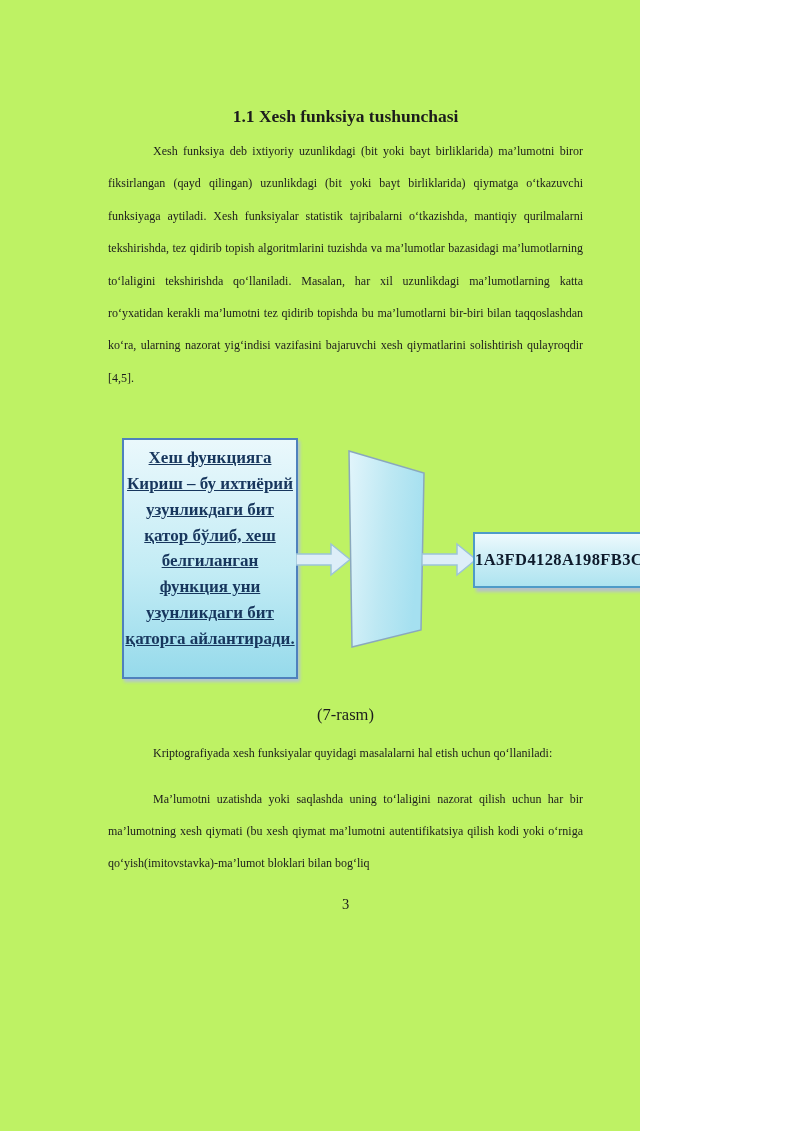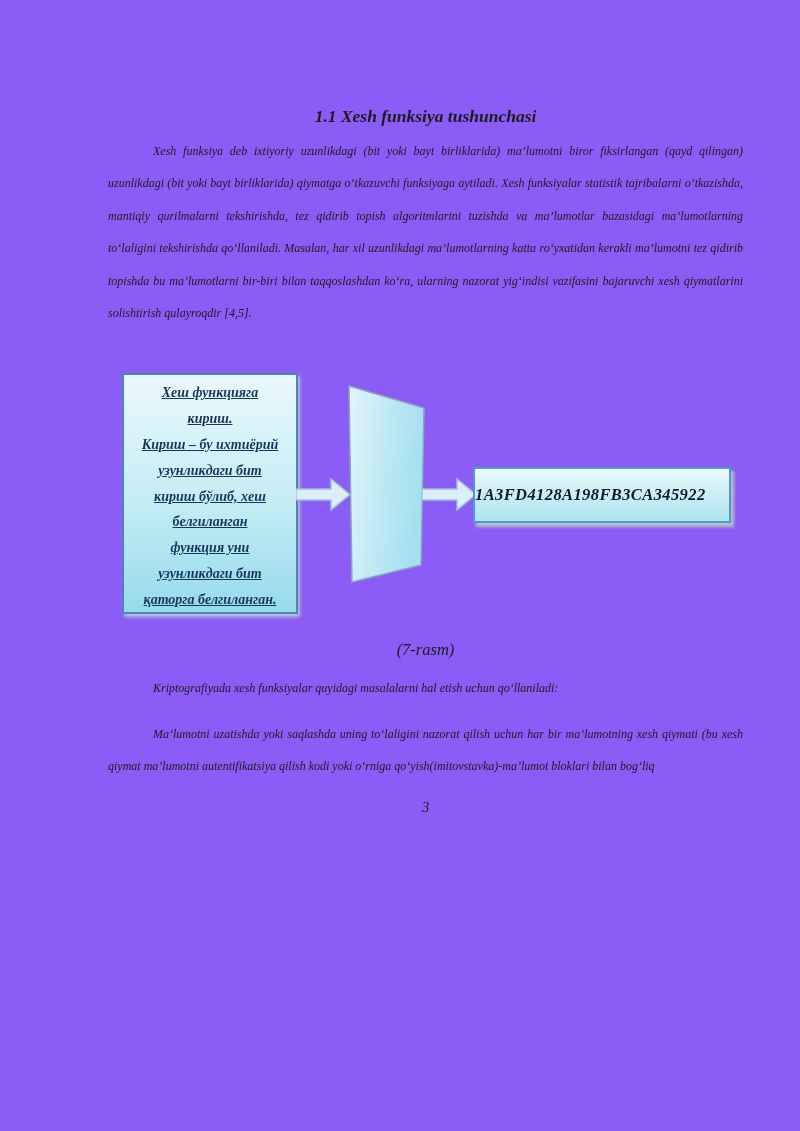--- a/index.html
+++ b/index.html
@@ -1,25 +1,24 @@
 <!DOCTYPE html>
 <html><head>
 <meta charset="utf-8">
 <style>
   * { box-sizing: border-box; }
   html, body { margin: 0; padding: 0; background: #ffffff; }
   .page {
     position: relative;
-    width: 800px;
+    width: 640px;
     height: 1131px;
-    background: #8b5cf6;
+    background: #bef264;
     overflow: hidden;
     font-family: "Liberation Serif", serif;
     color: #1c1c1c;
-    font-style: italic;
   }
   .content {
     margin-left: 108px;
     margin-right: 57px;
   }
   .doc-title {
     margin-top: 104px;
     text-align: center;
     font-size: 17.5px;
     font-weight: bold;
@@ -42,21 +41,21 @@
     position: absolute;
     left: 14px; top: 0;
     width: 176px; height: 241px;
     border: 2px solid #4f81bd;
     background: linear-gradient(180deg, #eaf8fc 0%, #c3ecf5 55%, #96daeb 100%);
     box-shadow: 2px 3px 3px #b3c6d0;
     padding-top: 5px;
     text-align: center;
   }
   .input-line {
-    font-size: 14px;
+    font-size: 17px;
     font-weight: bold;
     line-height: 25.8px;
     color: #17365d;
     text-decoration: underline;
     white-space: nowrap;
   }
   .block-arrow {
     position: absolute;
     top: 104px;
     width: 56px; height: 35px;
@@ -126,28 +125,27 @@
   <div class="content">
 
     <div class="doc-title">1.1 Xesh funksiya tushunchasi</div>
 
     <p class="body-para">Xesh funksiya deb ixtiyoriy uzunlikdagi (bit yoki bayt birliklarida) ma’lumotni biror fiksirlangan (qayd qilingan) uzunlikdagi (bit yoki bayt birliklarida) qiymatga o‘tkazuvchi funksiyaga aytiladi. Xesh funksiyalar statistik tajribalarni o‘tkazishda, mantiqiy qurilmalarni tekshirishda, tez qidirib topish algoritmlarini tuzishda va ma’lumotlar bazasidagi ma’lumotlarning to‘laligini tekshirishda qo‘llaniladi. Masalan, har xil uzunlikdagi ma’lumotlarning katta ro‘yxatidan kerakli ma’lumotni tez qidirib topishda bu ma’lumotlarni bir-biri bilan taqqoslashdan ko‘ra, ularning nazorat yig‘indisi vazifasini bajaruvchi xesh qiymatlarini solishtirish qulayroqdir [4,5].</p>
 
     <div class="diagram">
 
       <div class="input-box">
         <div class="input-line">Хеш функцияга</div>
-        <div class="input-line">кириш.</div>
         <div class="input-line">Кириш – бу ихтиёрий</div>
         <div class="input-line">узунликдаги бит</div>
-        <div class="input-line">кириш бўлиб, хеш</div>
+        <div class="input-line">қатор бўлиб, хеш</div>
         <div class="input-line">белгиланган</div>
         <div class="input-line">функция уни</div>
         <div class="input-line">узунликдаги бит</div>
-        <div class="input-line">қаторга белгиланган.</div>
+        <div class="input-line">қаторга айлантиради.</div>
       </div>
 
       <svg class="block-arrow arrow-1" viewBox="0 0 56 35">
         <polygon points="0,12 35,12 35,2 54,17.5 35,33 35,23 0,23" fill="#ddeef8" stroke="#9cc3d8" stroke-width="1.5"></polygon>
       </svg>
 
       <svg class="funnel" viewBox="0 0 82 204">
         <defs>
           <linearGradient id="funnelGrad" x1="0" y1="0" x2="1" y2="0.25">
             <stop offset="0" stop-color="#e2f5fb"></stop>

